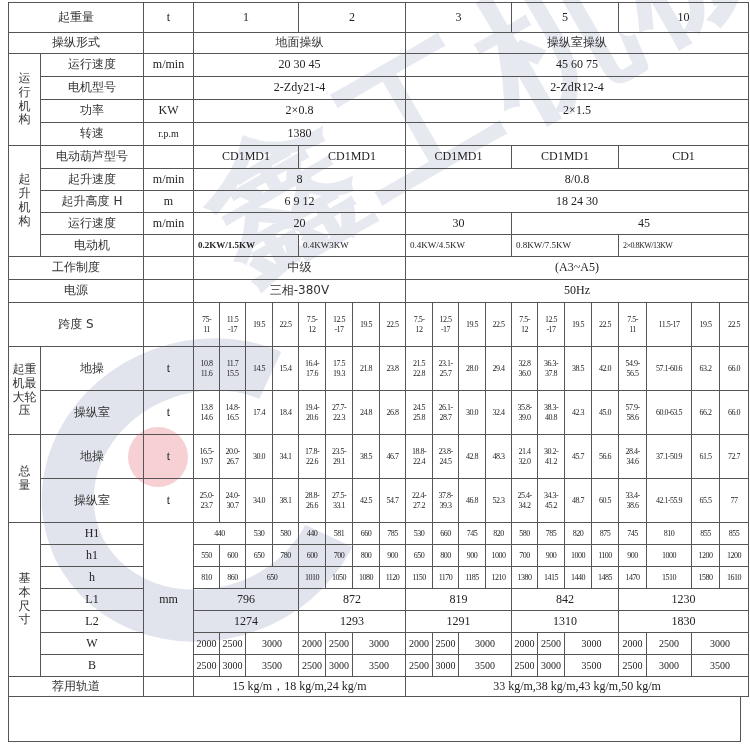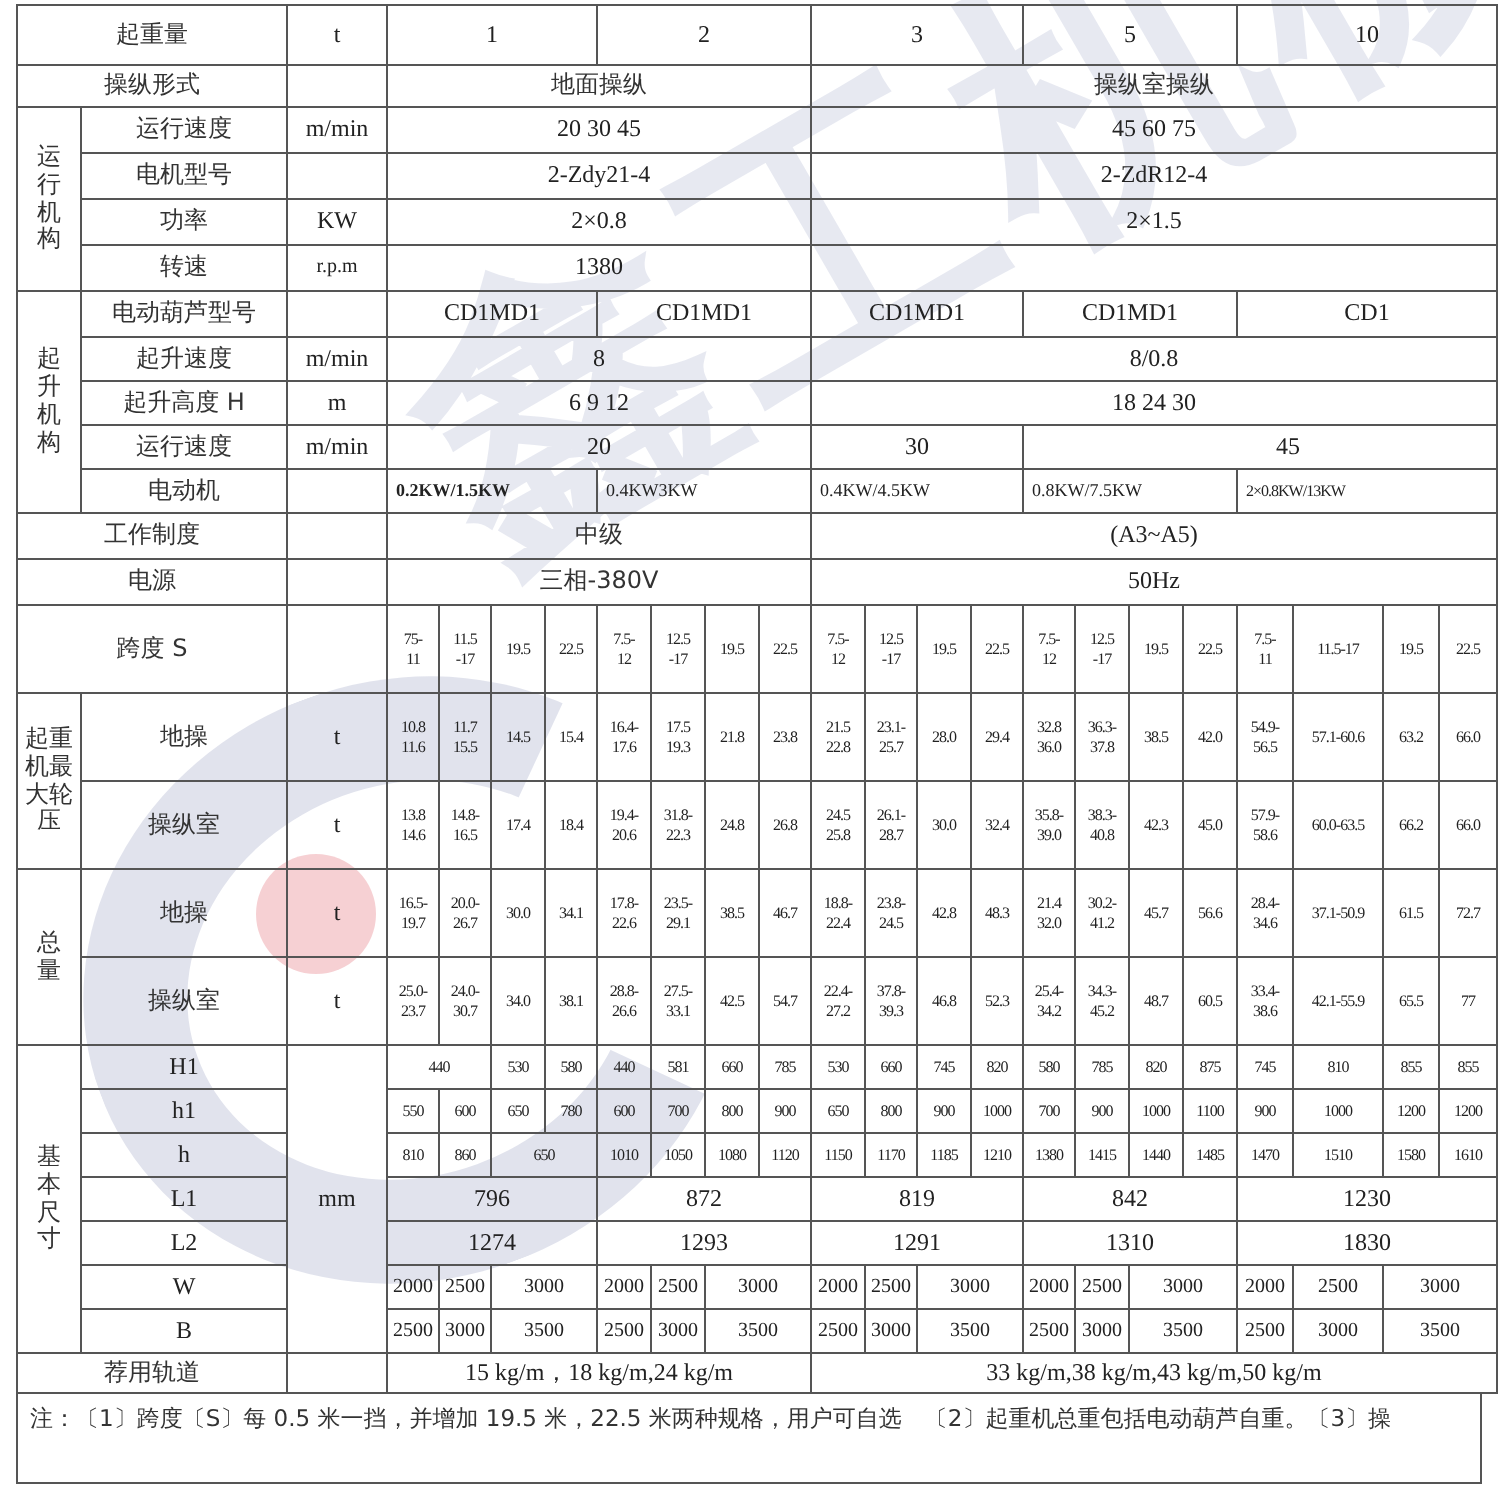--- a/index.html
+++ b/index.html
@@ -406,21 +406,21 @@
           </div>
         </td>
         <td class="tiny">
           <div class="two">
             <span>19.4-</span>
             <span>20.6</span>
           </div>
         </td>
         <td class="tiny">
           <div class="two">
-            <span>31.8-</span>
+            <span>27.7-</span>
             <span>22.3</span>
           </div>
         </td>
         <td class="tiny">
           <div class="two">
             <span>24.8</span>
           </div>
         </td>
         <td class="tiny">
           <div class="two">
@@ -852,14 +852,13 @@
       <tr style="height: 20px;">
         <td colspan="2" class="cjk">荐用轨道</td>
         <td></td>
         <td colspan="8">15 kg/m，18 kg/m,24 kg/m</td>
         <td colspan="12">33 kg/m,38 kg/m,43 kg/m,50 kg/m</td>
       </tr>
     </tbody>
 </table>
 
 <div class="note">
-  <div>注：〔1〕跨度〔S〕每 0.5 米一挡，并增加 19.5 米，22.5 米两种规格，用户可自选　〔2〕起重机总重包括电动葫芦自重。〔3〕操</div>
 </div>
 
 </body></html>

